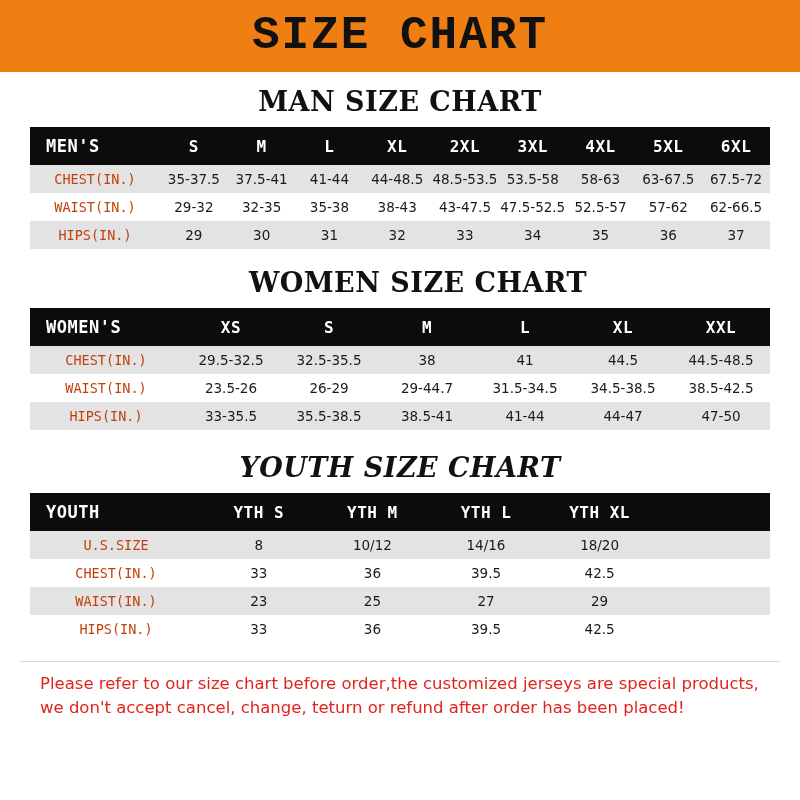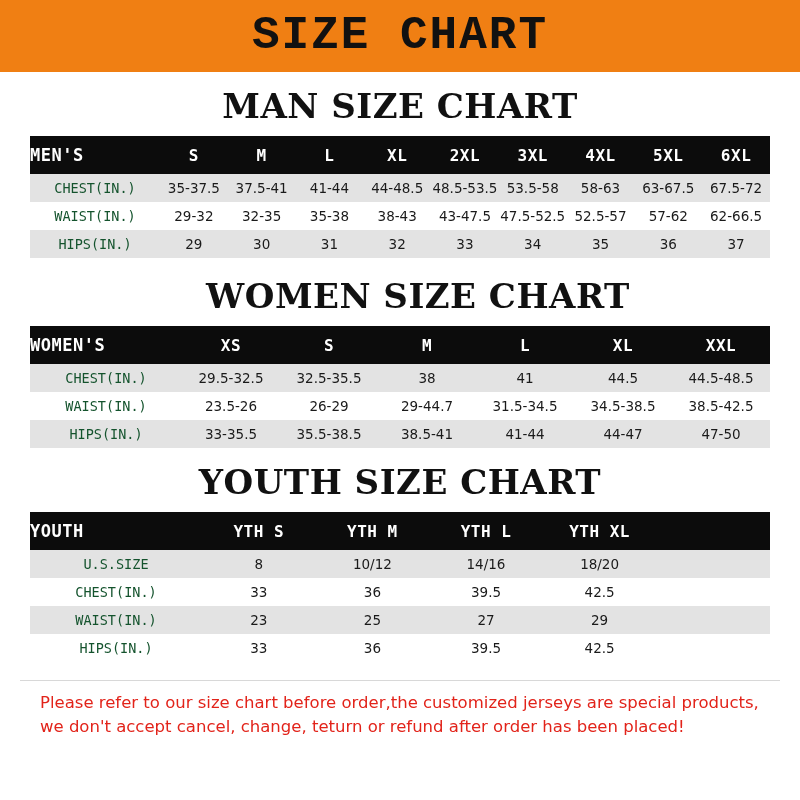--- a/index.html
+++ b/index.html
@@ -36,27 +36,27 @@
     letter-spacing: 2px;
     color: #111111;
     line-height: 1;
     text-align: center;
   }
   
   .section-heading {
     text-align: center;
     font-family: "DejaVu Serif", serif;
     font-weight: bold;
-    font-size: 34px;
+    font-size: 27px;
     color: #111111;
     letter-spacing: 0.5px;
   }
   .sec1-heading { margin-top: 14px; }
   .sec2-heading { margin-top: 18px; padding-left: 36px; }
-  .sec3-heading { margin-top: 14px; }
+  .sec3-heading { margin-top: 22px; font-style: italic; }
 
   
   .table-wrap {
     margin: 10px auto 0 auto;
     width: 740px;
   }
   table.sizetable {
     border-collapse: collapse;
     width: 100%;
     table-layout: fixed;
@@ -68,36 +68,36 @@
     color: #ffffff;
     font-family: "DejaVu Sans Mono", monospace;
     font-weight: bold;
     font-size: 16px;
     padding: 9px 2px;
     text-align: center;
     letter-spacing: 0.5px;
   }
   table.sizetable tr.head th.rowlabel {
     text-align: left;
-    padding-left: 0;
+    padding-left: 16px;
     font-size: 17px;
   }
   table.sizetable td {
     text-align: center;
     font-family: "DejaVu Sans", sans-serif;
     font-size: 13.5px;
     color: #1a1a1a;
     padding: 6px 1px;
   }
   table.sizetable td.rowlabel {
     font-family: "DejaVu Sans Mono", monospace;
     font-size: 13.5px;
     letter-spacing: 0px;
     text-align: center;
-    color: #14532d;
+    color: #c2410c;
   }
   table.sizetable tr.r-light td { background: #e3e3e3; }
   table.sizetable tr.r-white td { background: #ffffff; }
 
   
   .men col.c0 { width: 130px; }
   .women col.c0 { width: 152px; }
   .youth col.c0 { width: 172px; }
 
   

